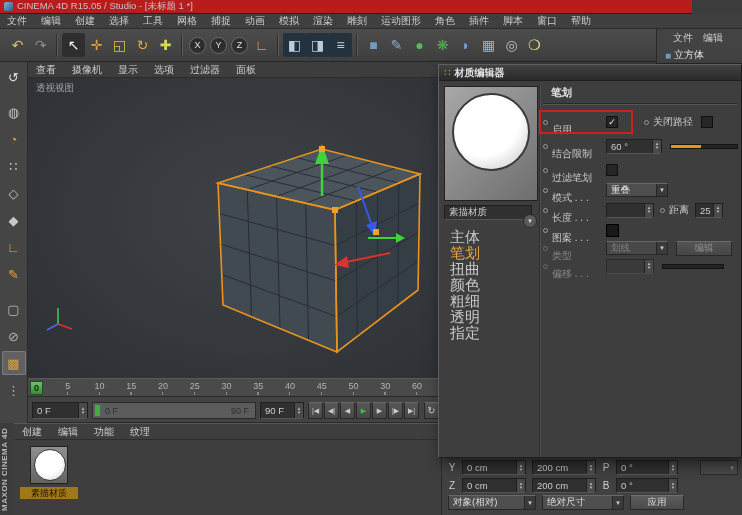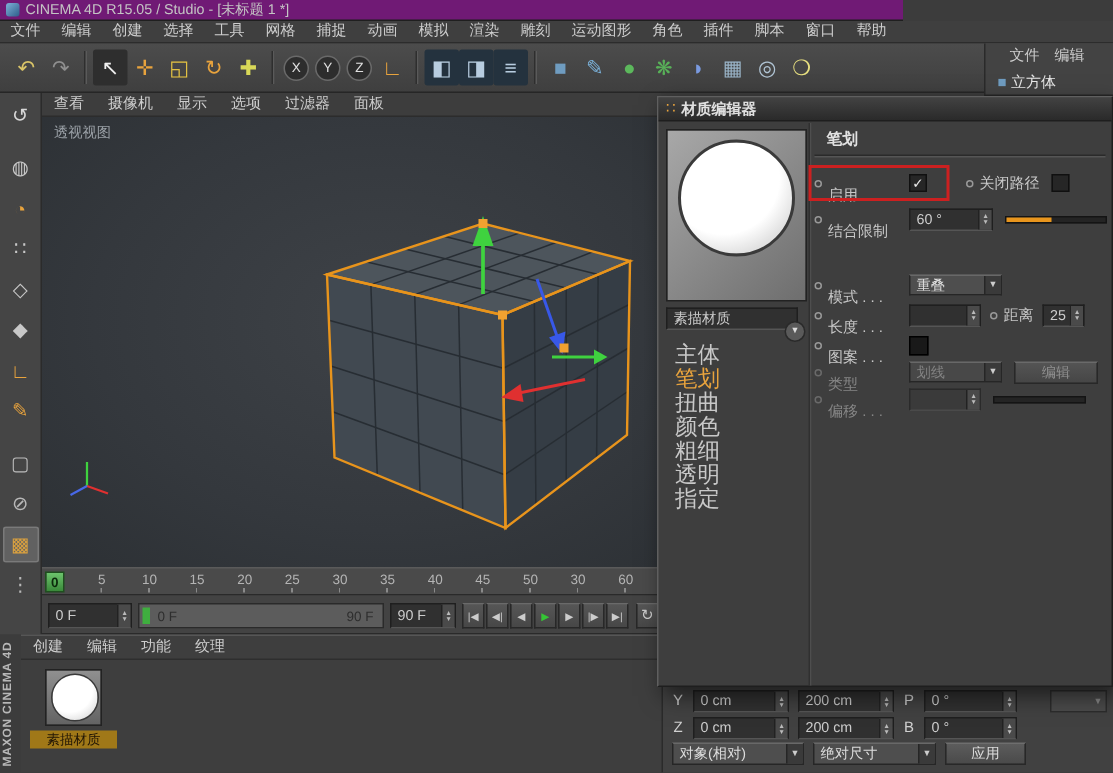--- a/index.html
+++ b/index.html
@@ -1,19 +1,19 @@
 <!DOCTYPE html>
 <html><head>
 <meta charset="utf-8">
 <style>
   *{margin:0;padding:0;box-sizing:border-box;font-family:"Liberation Sans","DejaVu Sans",sans-serif;}
   html,body{width:742px;height:515px;}
   body{position:relative;background:#3c3c3c;overflow:hidden;font-size:10.5px;color:#ccc;}
   
-  .title-bar{position:absolute;left:0;top:0;width:602px;height:14px;background:#701a75;display:flex;align-items:center;gap:4px;padding-left:4px;border-bottom:1px solid #1f1f1f;}
+  .title-bar{position:absolute;left:0;top:0;width:692px;height:14px;background:#b91c1c;display:flex;align-items:center;gap:4px;padding-left:4px;border-bottom:1px solid #1f1f1f;}
   .app-icon{width:9px;height:9px;border-radius:2px;background:linear-gradient(135deg,#7fb2d8,#2d5d8a);flex:none;}
   .title-text{font-size:9.5px;color:#c4c4c4;white-space:nowrap;}
   
   .menu-bar{position:absolute;left:0;top:14px;width:742px;height:15px;background:#3f3f3f;display:flex;align-items:center;border-bottom:1px solid #2c2c2c;}
   .mitem{padding:0 7px;font-size:10px;color:#cdcdcd;line-height:14px;white-space:nowrap;}
   
   .toolbar{position:absolute;left:0;top:29px;width:742px;height:33px;background:linear-gradient(#4c4c4c,#3f3f3f);border-bottom:1px solid #262626;display:flex;align-items:center;padding-left:6px;}
   .ticon{width:23px;height:24px;display:flex;align-items:center;justify-content:center;font-size:14px;border-radius:2px;flex:none;}
   .round{width:17px;height:17px;border-radius:50%;background:#2d2d2d;border:1px solid #6a6a6a;color:#e0e0e0;font-size:9px;display:flex;align-items:center;justify-content:center;margin:0 2px;flex:none;}
   .sep{width:2px;height:22px;background:#2e2e2e;border-right:1px solid #5a5a5a;margin:0 4px;flex:none;}
@@ -442,20 +442,25 @@
         <span class="stp">
           <i>▲</i>
           <i>▼</i>
         </span>
       </span>
     <span class="sld" style="width:68px;margin-left:8px">
         <span class="fill" style="width:45%"></span>
       </span>
   </div>
 
+  <div class="me-row" style="top:96px">
+    <span class="blt"></span>
+    <span class="me-label w54">过滤笔划</span>
+    <span class="cb"></span>
+  </div>
 
   <div class="me-row" style="top:116px">
     <span class="blt"></span>
     <span class="me-label w54">模式 . . .</span>
     <span class="dd w60" style="height:14px">
         <span>重叠</span>
         <span class="arr">▼</span>
       </span>
   </div>
 

